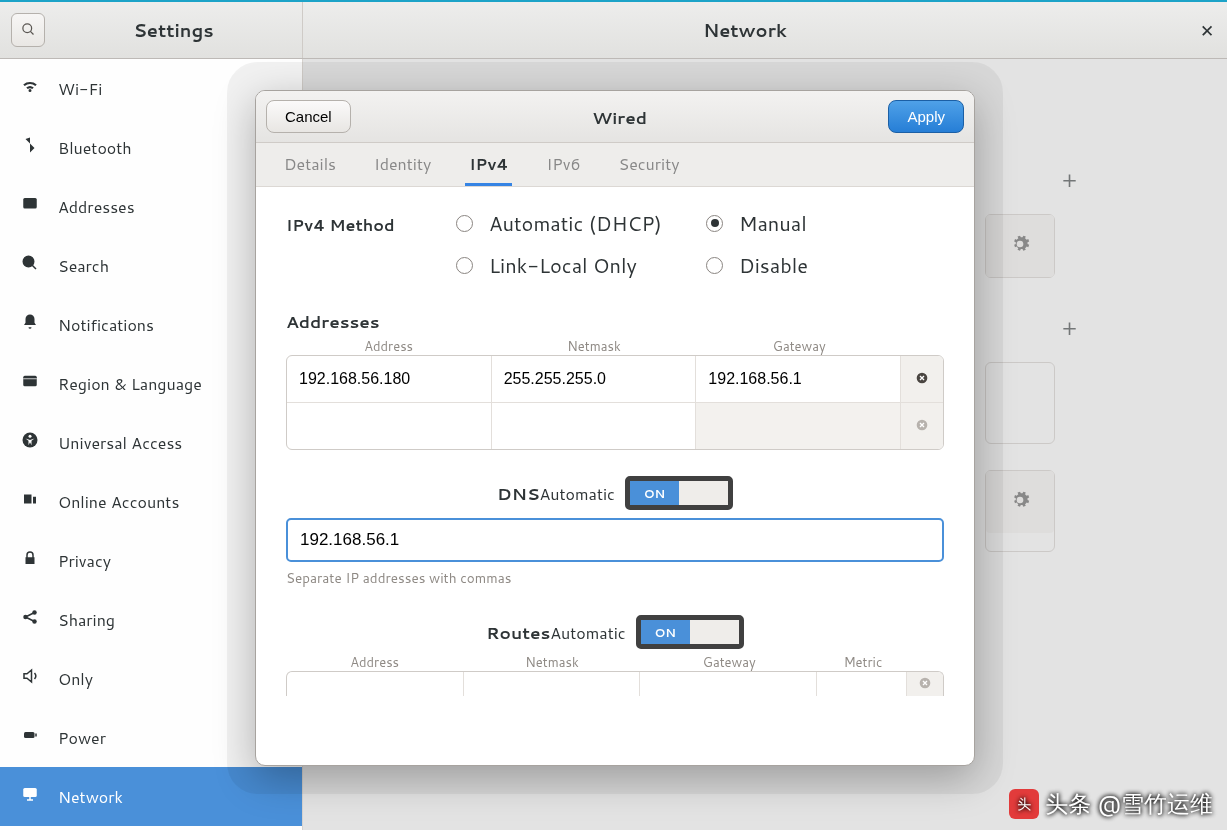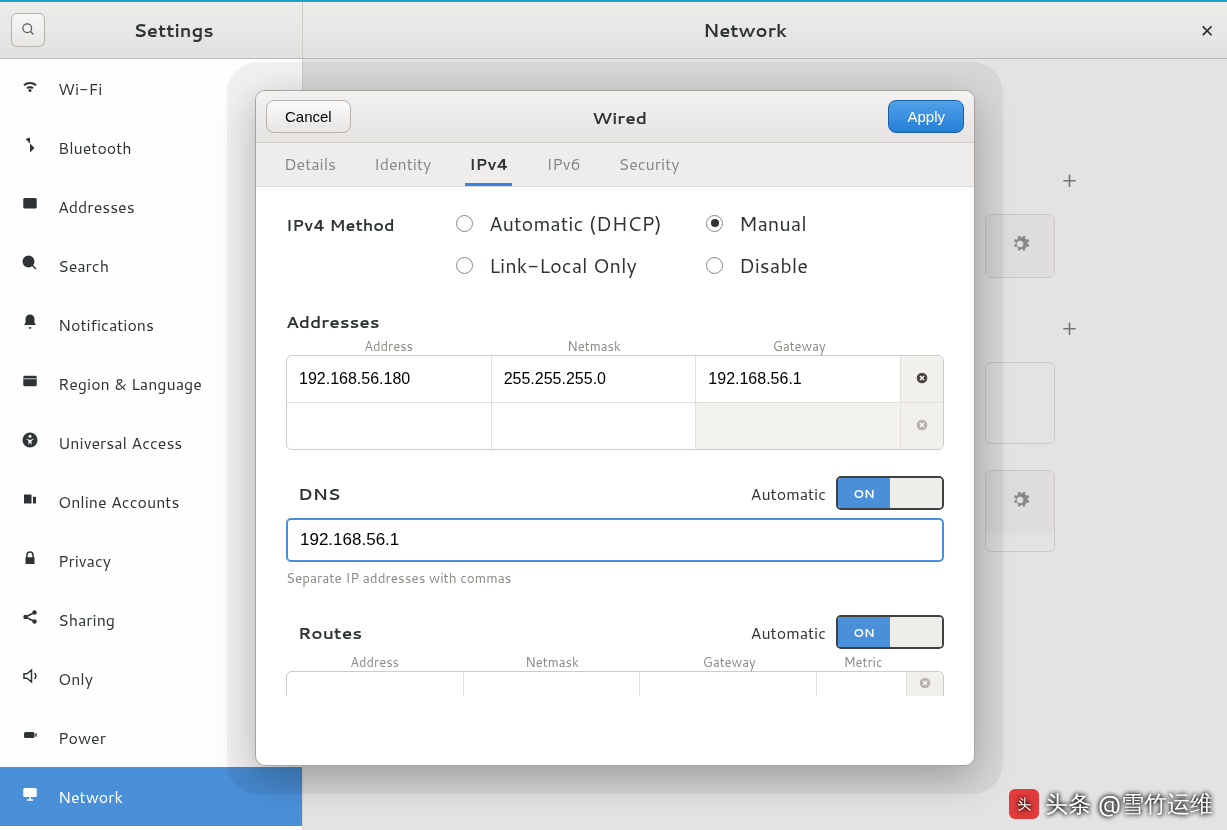--- a/index.html
+++ b/index.html
@@ -171,23 +171,23 @@
   .addr-row + .addr-row{border-top:1px solid #e3dfdb;}
   .addr-cell{border-right:1px solid #e3dfdb; height:46px; display:flex;align-items:center;}
   .addr-cell:last-child{border-right:none;}
   .addr-input{border:none;background:transparent;width:100%;height:100%;padding:0 12px;font-size:16px;outline:none;}
   .addr-del{display:flex;align-items:center;justify-content:center;background:#f2f0ed;cursor:pointer;}
   .addr-del:last-child{background:#f2f0ed;}
   .addr-del.disabled svg circle{fill:#b7b2ad;}
   .addr-del svg circle{fill:#4a4541;}
   .addr-del svg{width:16px;height:16px;}
   .addr-cell.gw-empty{background:#f3f1ee;}
-  .dns-row{display:flex;align-items:center;justify-content:space-between;margin-top:26px;margin-left:12px;}
+  .dns-row{display:flex;align-items:center;justify-content:center;margin-top:26px;}
   .auto-wrap{display:flex;align-items:center;gap:10px;font-size:16px;}
-  .toggle{width:108px;height:34px;border:2px solid #404040;border-radius:5px;display:flex;overflow:hidden;cursor:pointer;}
+  .toggle{width:108px;height:34px;border:5px solid #404040;border-radius:5px;display:flex;overflow:hidden;cursor:pointer;}
   .toggle-half{flex:1;display:flex;align-items:center;justify-content:center;font-size:12px;font-weight:bold;}
   .toggle-on{background:#4a90d9;color:#fff;}
   .toggle-off{background:#efedea;}
   .dns-input{
     width:100%;margin-top:8px;border:2px solid #4a90d9;border-radius:5px;
     padding:10px 12px;font-size:17px;outline:none;
   }
   .hint{font-size:13.5px;color:#8f8a85;margin-top:6px;}
   .routes-cols{display:grid;grid-template-columns:1fr 1fr 1fr 90px 36px;font-size:13px;color:#8f8a85;text-align:center;margin-top:4px;}
   .routes-table{border:1px solid #cfcbc7;border-radius:6px 6px 0 0;overflow:hidden;border-bottom:none;}

